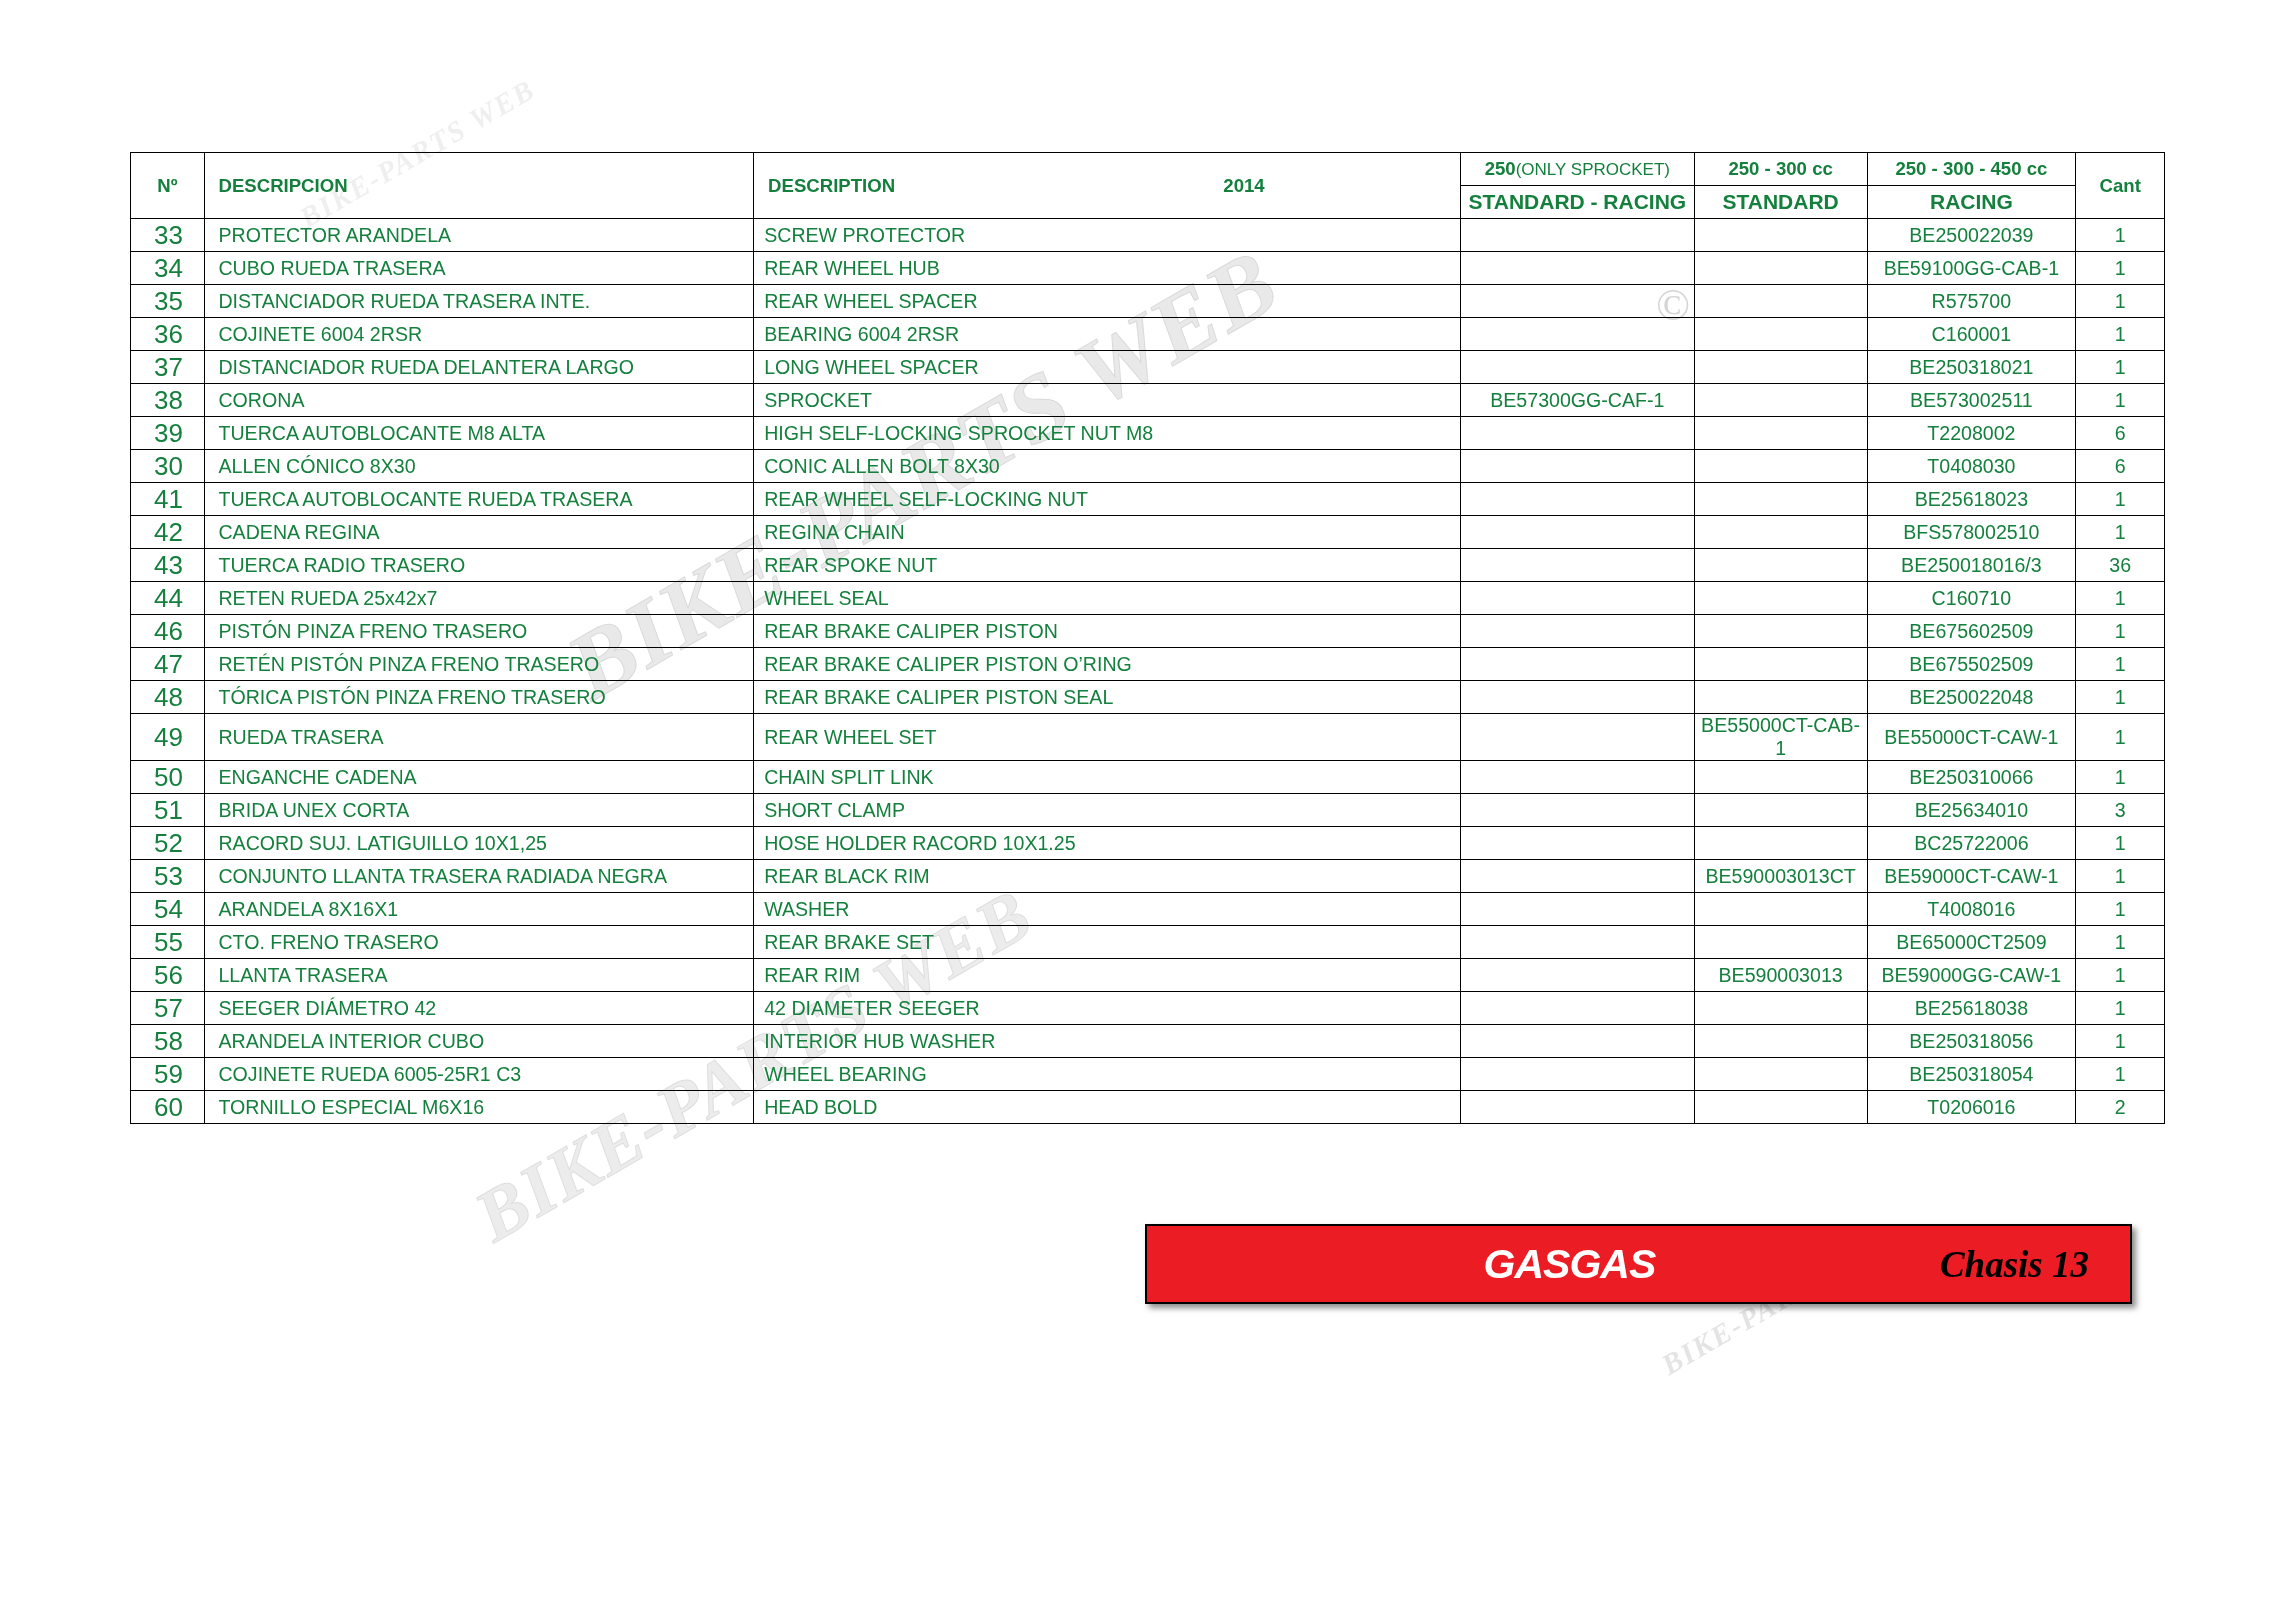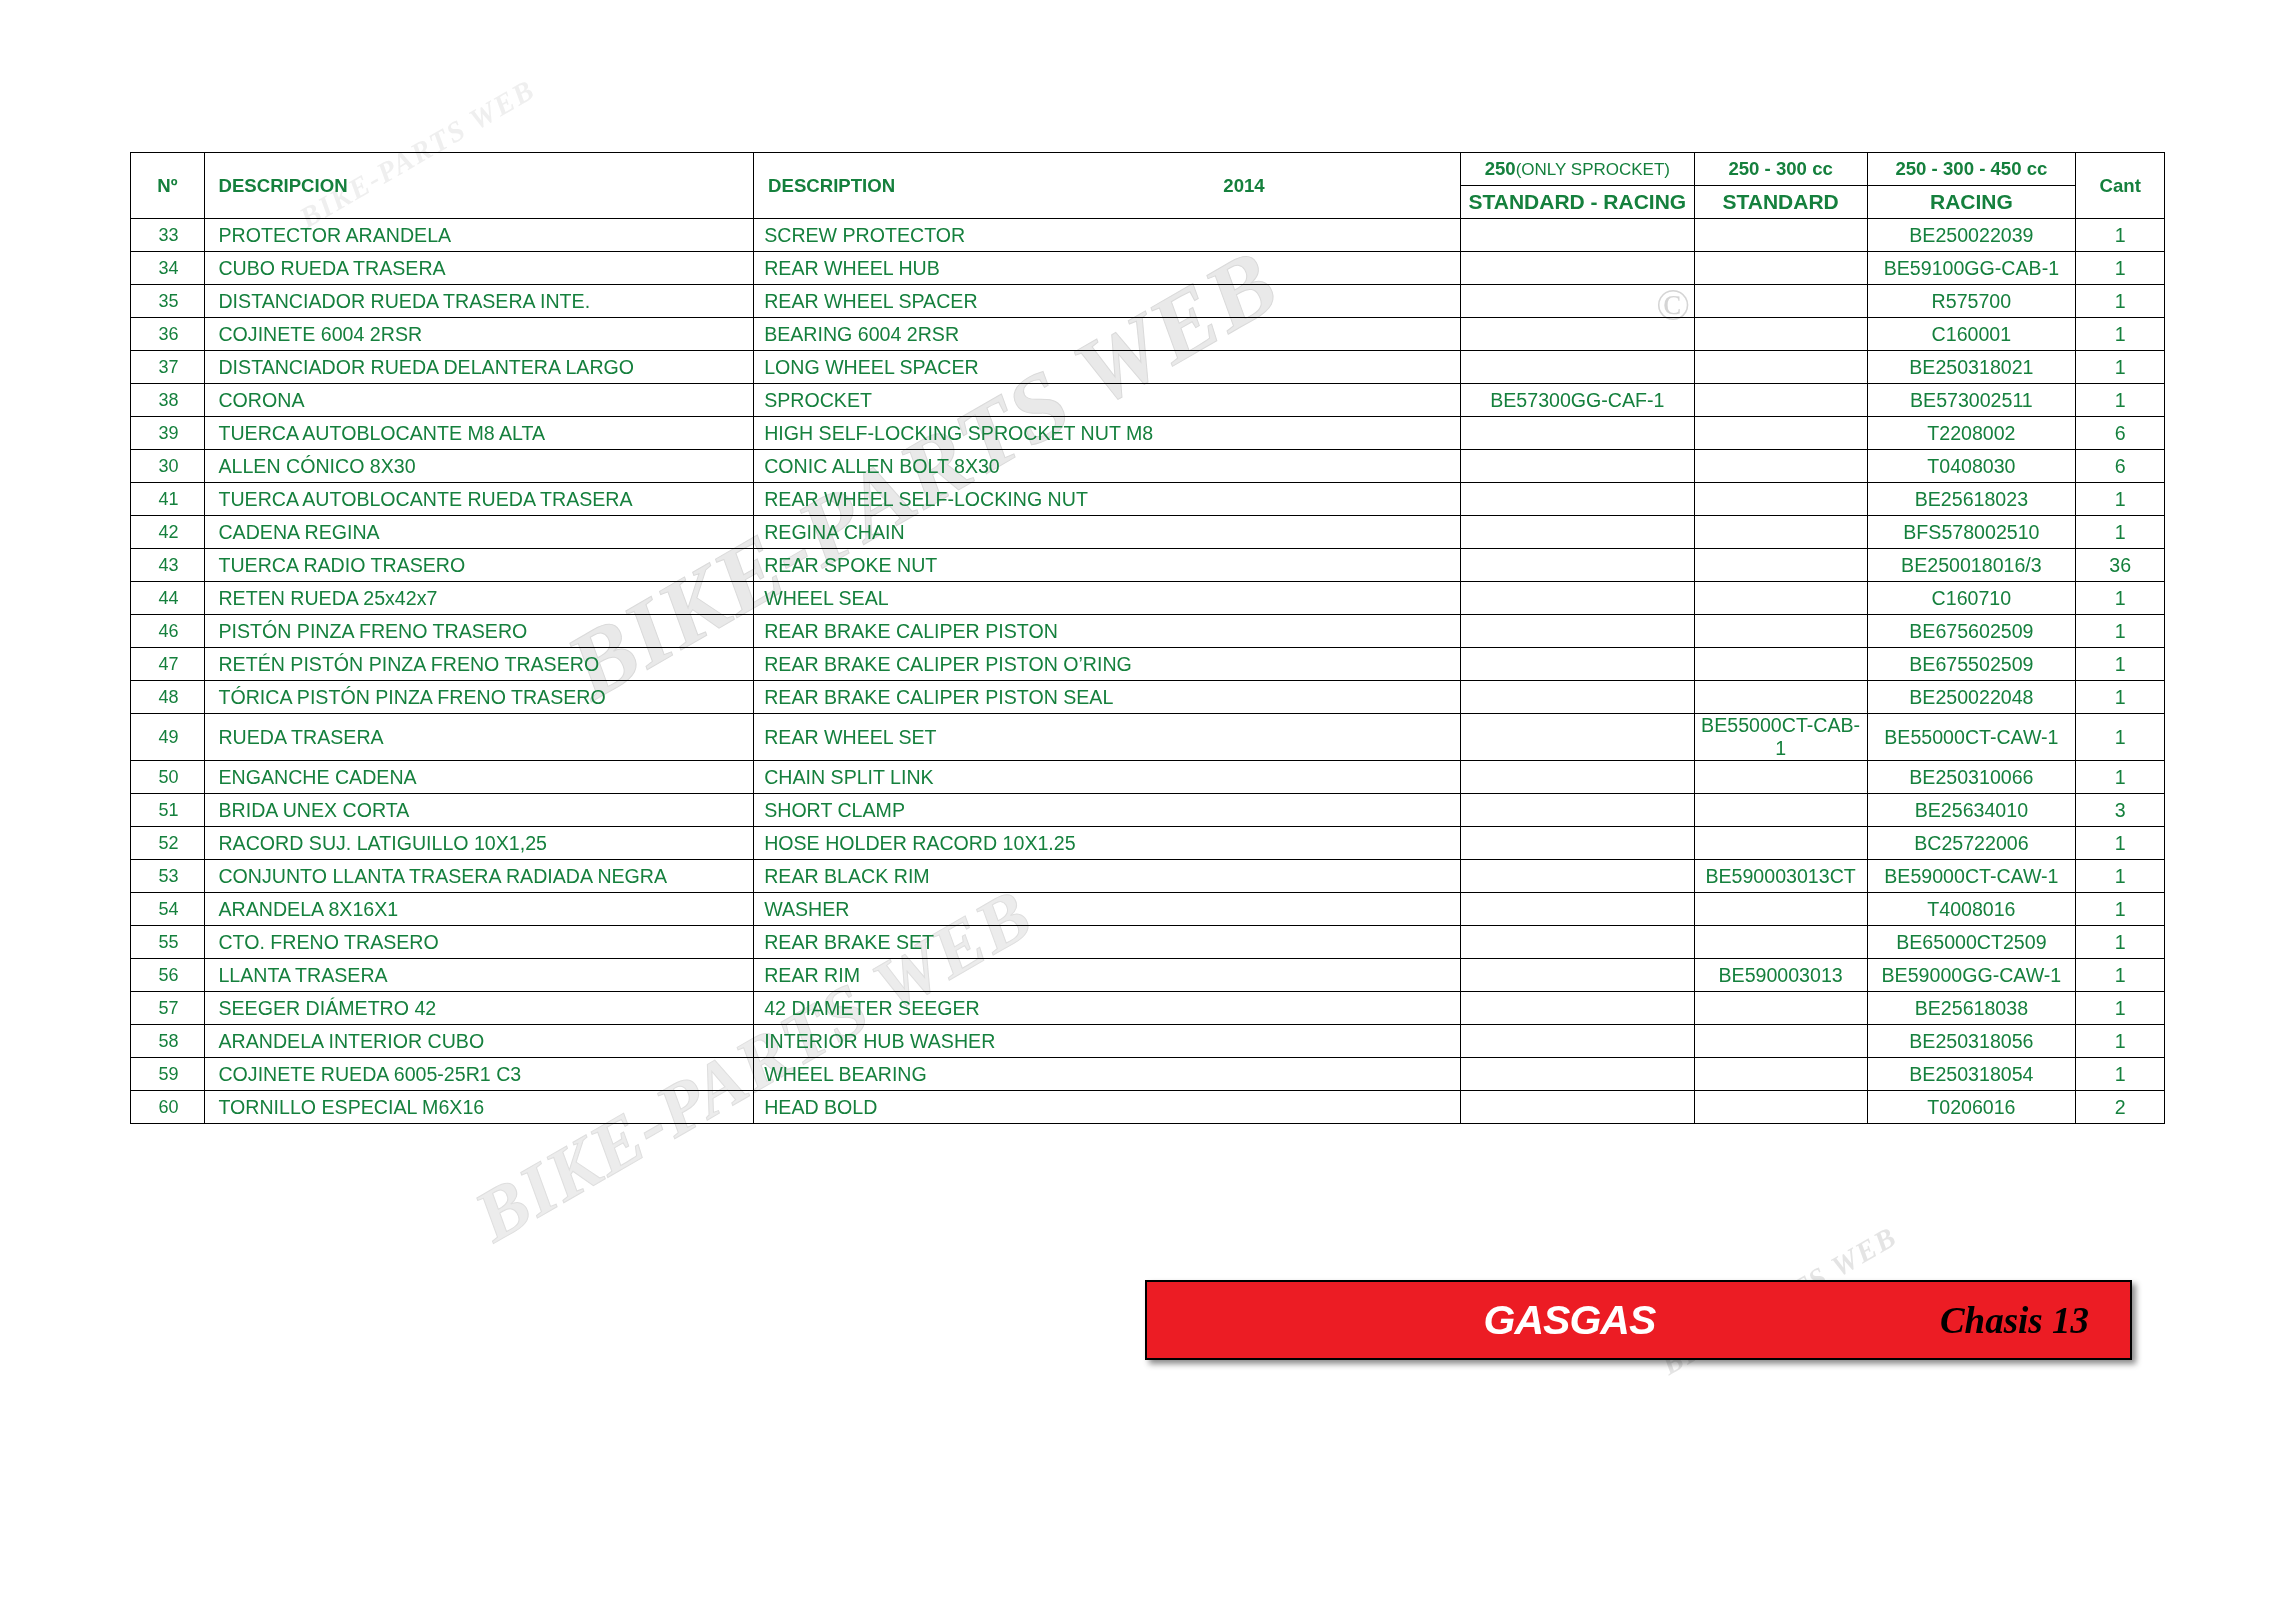--- a/index.html
+++ b/index.html
@@ -105,27 +105,27 @@
   thead th {
     font-weight: bold;
     font-size: 18.6px;
     height: 28px;
   }
   thead th.h-left { text-align: left; padding-left: 13.7px !important; }
   thead .sub      { font-weight: bold; font-size: 21px; }
   .hdr-250 .small { font-weight: normal; font-size: 17px; }
 
   tbody td { font-size: 19.6px; }
-  tbody td.col-no { font-size: 18px; padding-left: 8px; }
+  tbody td.col-no { font-size: 26px; padding-left: 8px; }
 
   
   .banner {
     position: absolute;
     left: 1145px;
-    top: 1280px;
+    top: 1224px;
     width: 983px;
     height: 76px;
     background: #ec1c24;
     border: 2px solid #000;
     box-shadow: 3.9px 3.9px 5.9px rgba(0,0,0,.45);
     display: flex;
     align-items: center;
     gap: 27px;
   }
   .banner .brand {

